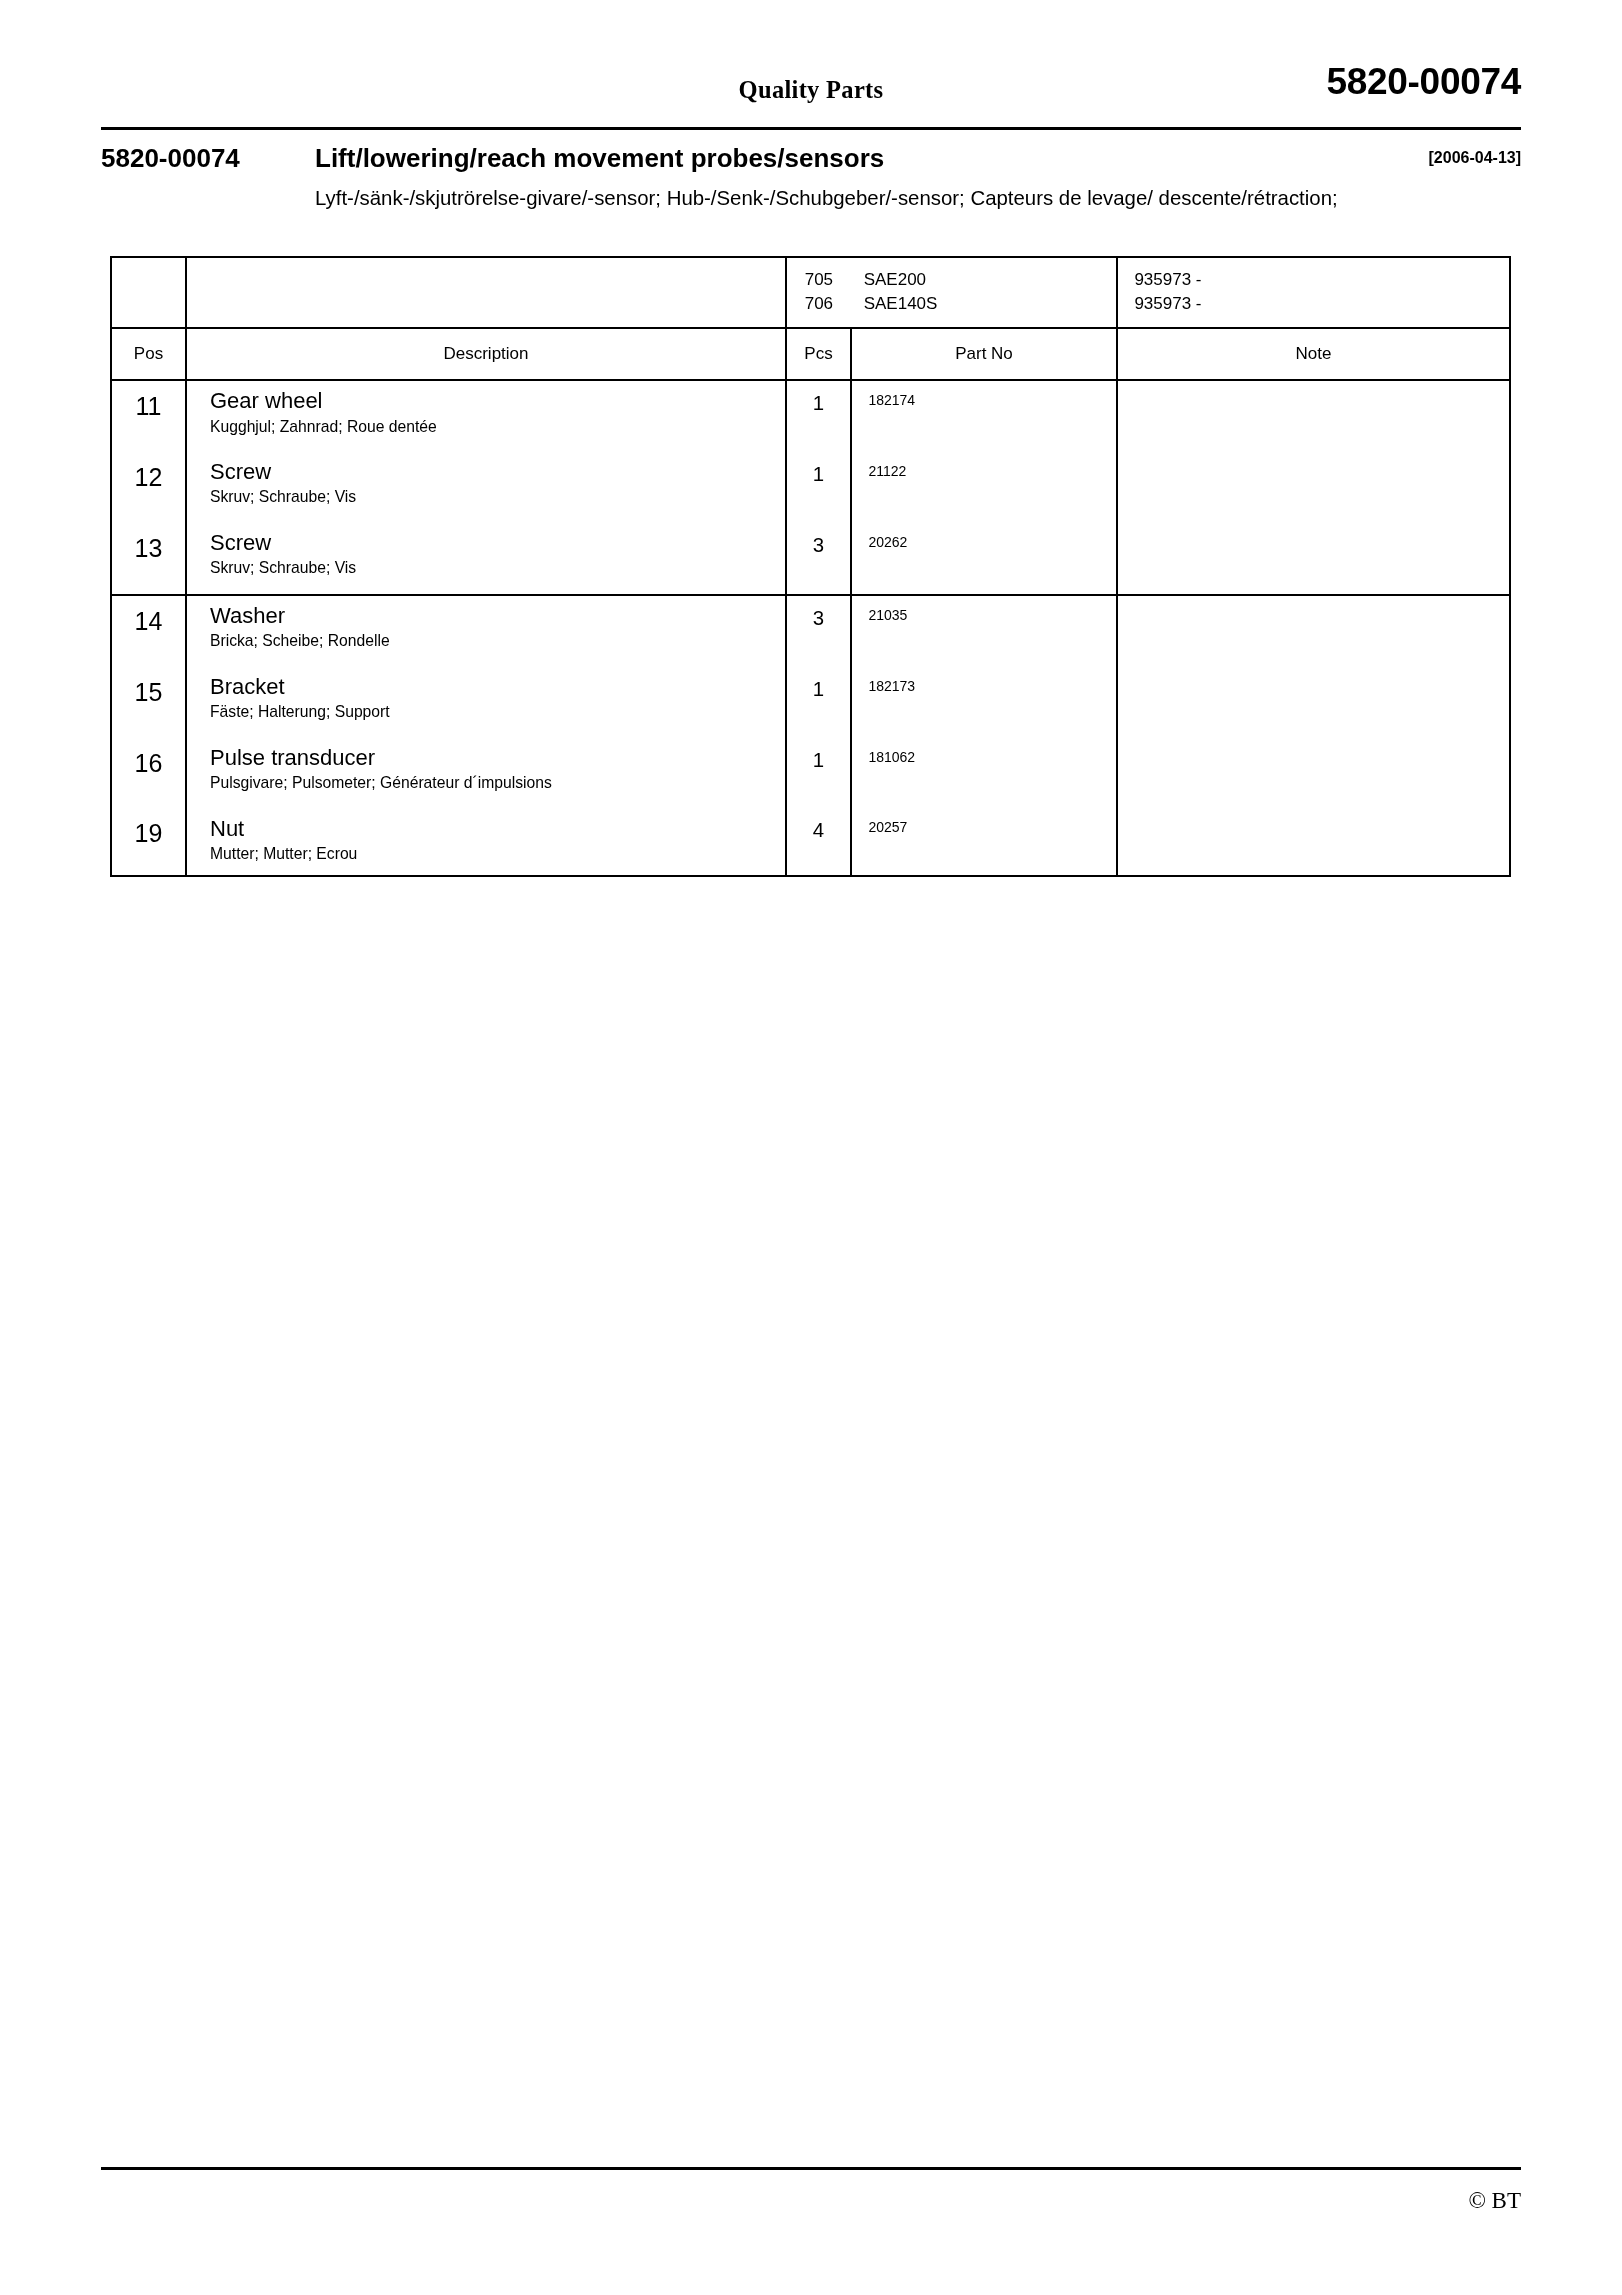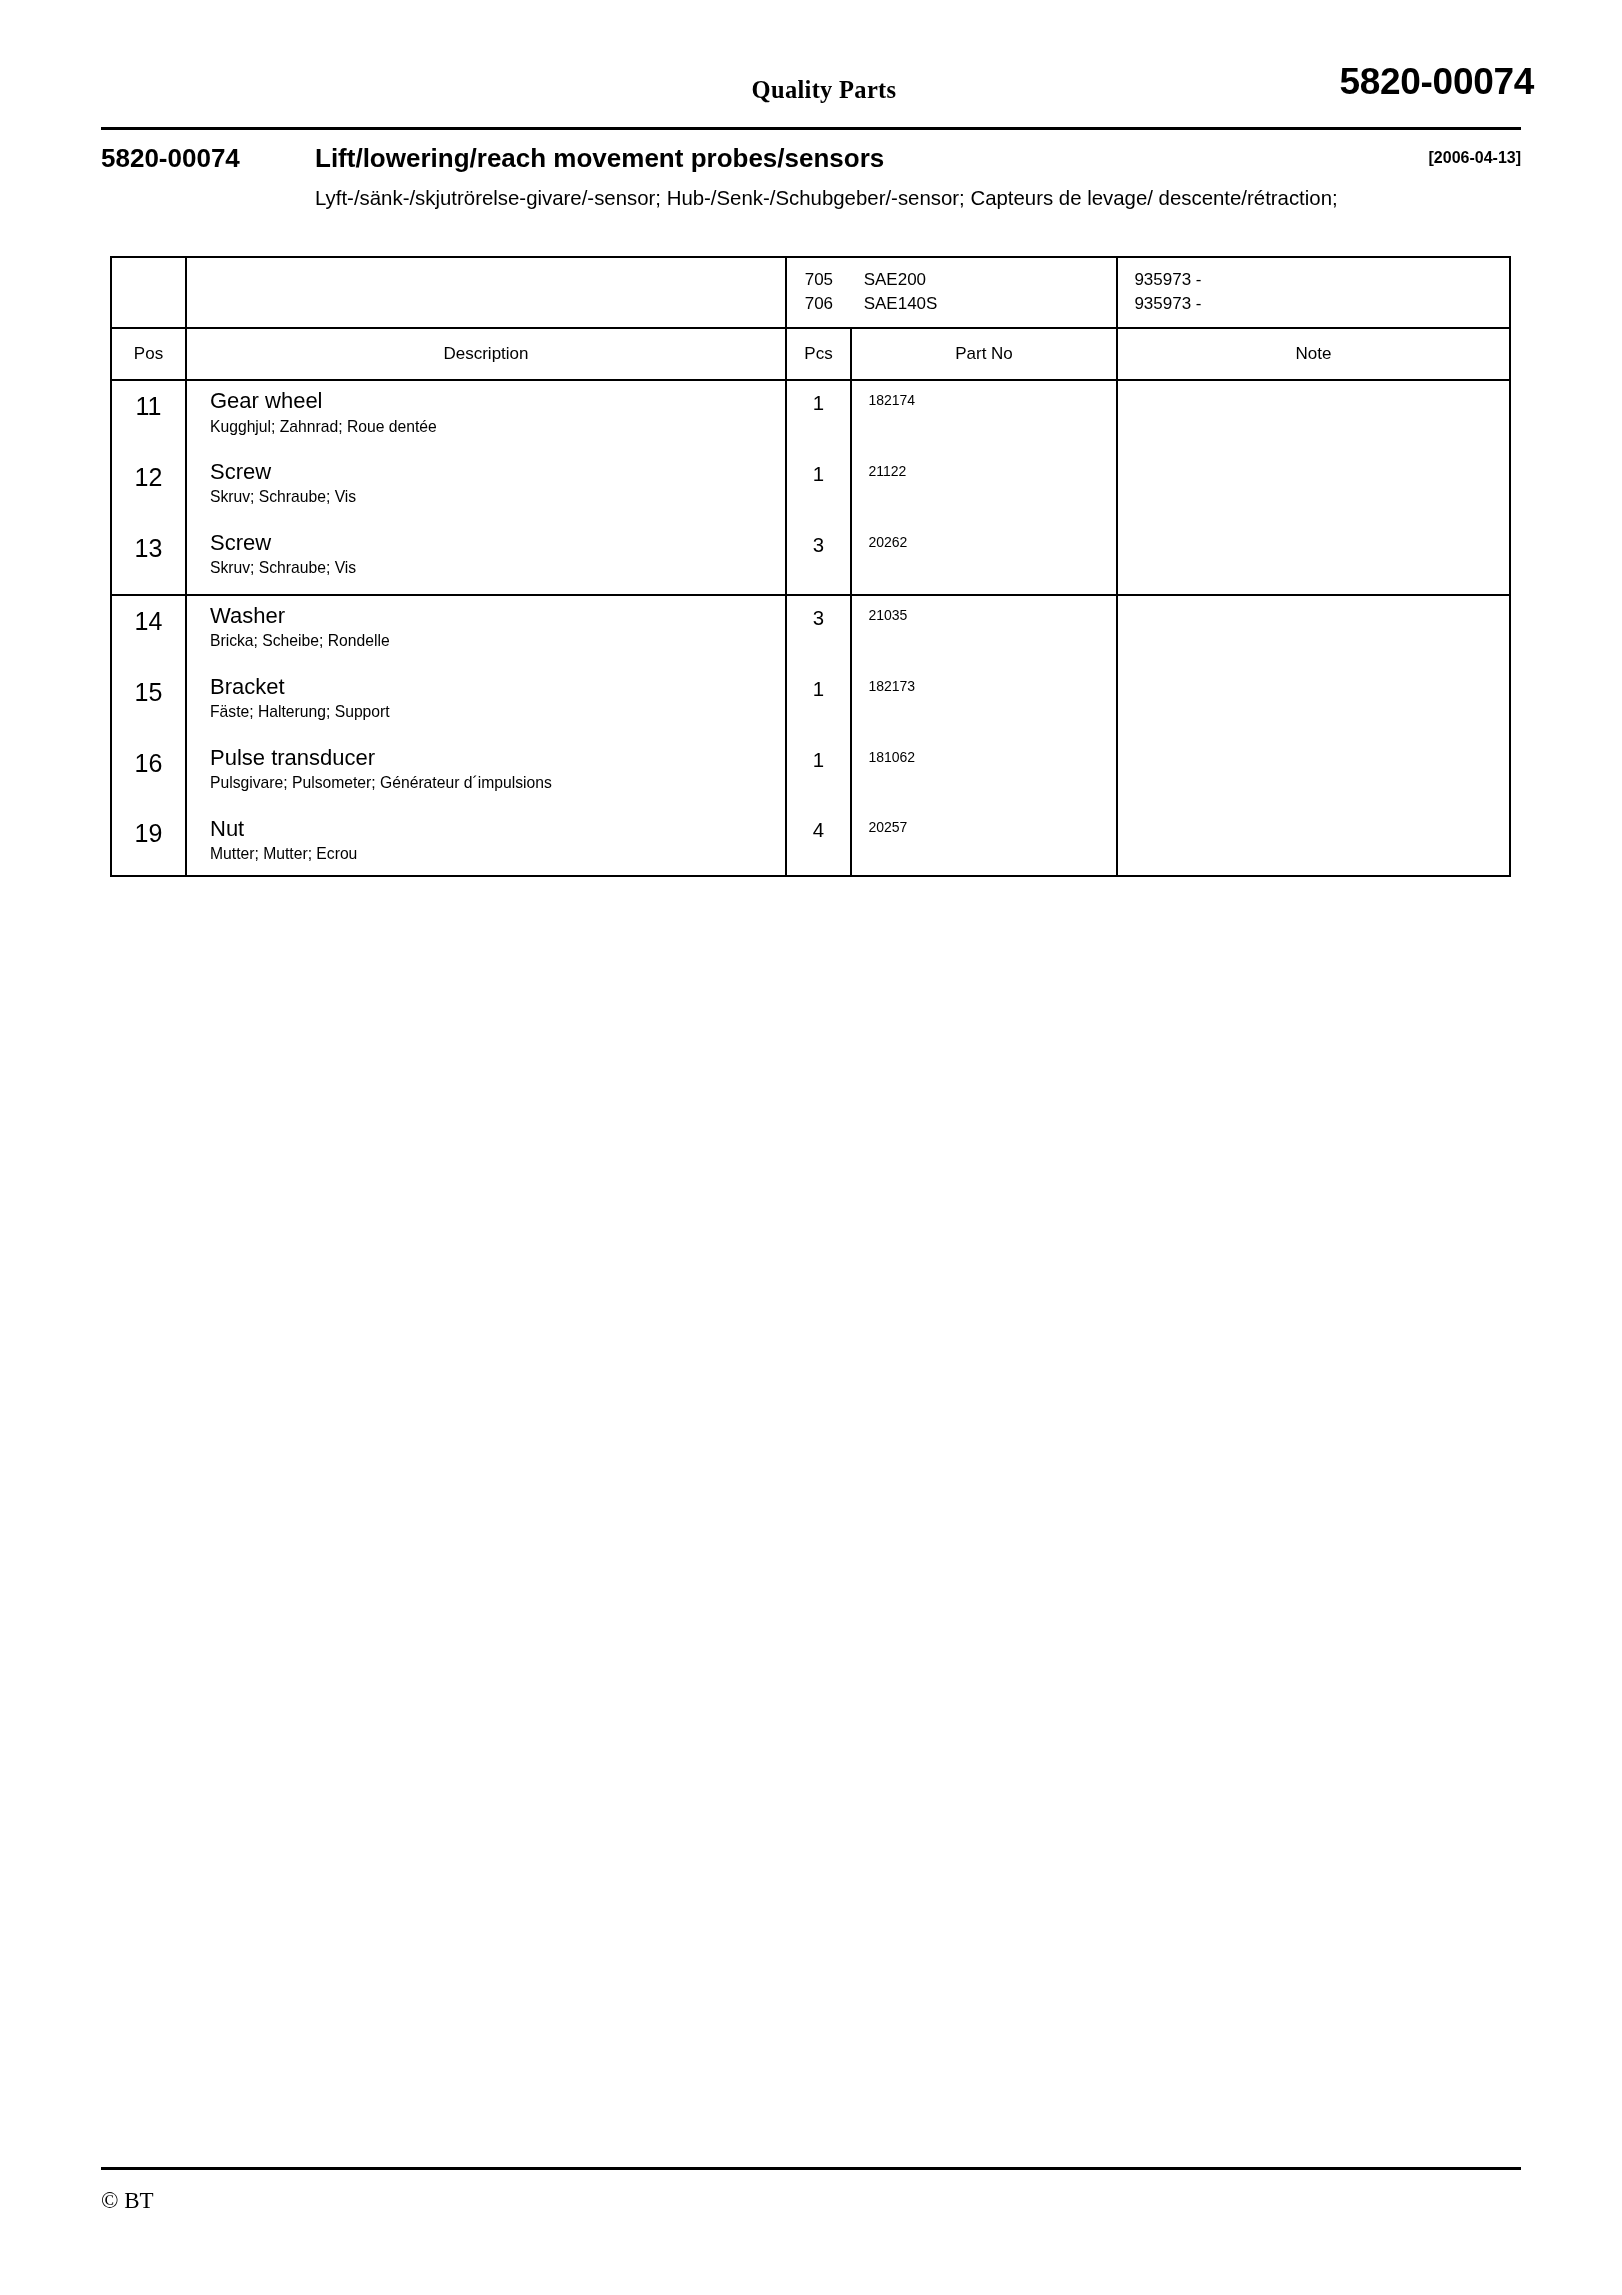--- a/index.html
+++ b/index.html
@@ -19,21 +19,21 @@
     position: absolute;
     left: 0; top: 0;
     width: 1622px;
     height: 2295px;
     padding: 0;
   }
 
   
   .header {
     position: absolute;
-    left: 114px;
+    left: 101px;
     top: 61px;
     width: 1420px;
     height: 63px;
   }
   .header-center {
     position: absolute;
     left: 0;
     top: 15px;
     width: 100%;
     text-align: center;
@@ -192,21 +192,21 @@
     top: 2167px;
     width: 1420px;
     height: 2.7px;
     background: #000;
   }
   .footer-text {
     position: absolute;
     left: 101px;
     top: 2188px;
     width: 1420px;
-    text-align: left;
+    text-align: right;
     font-size: 23px;
     font-family: "Liberation Serif", serif;
   }
 </style>
 </head>
 <body>
 
 <div class="page">
 
   <div class="header">

